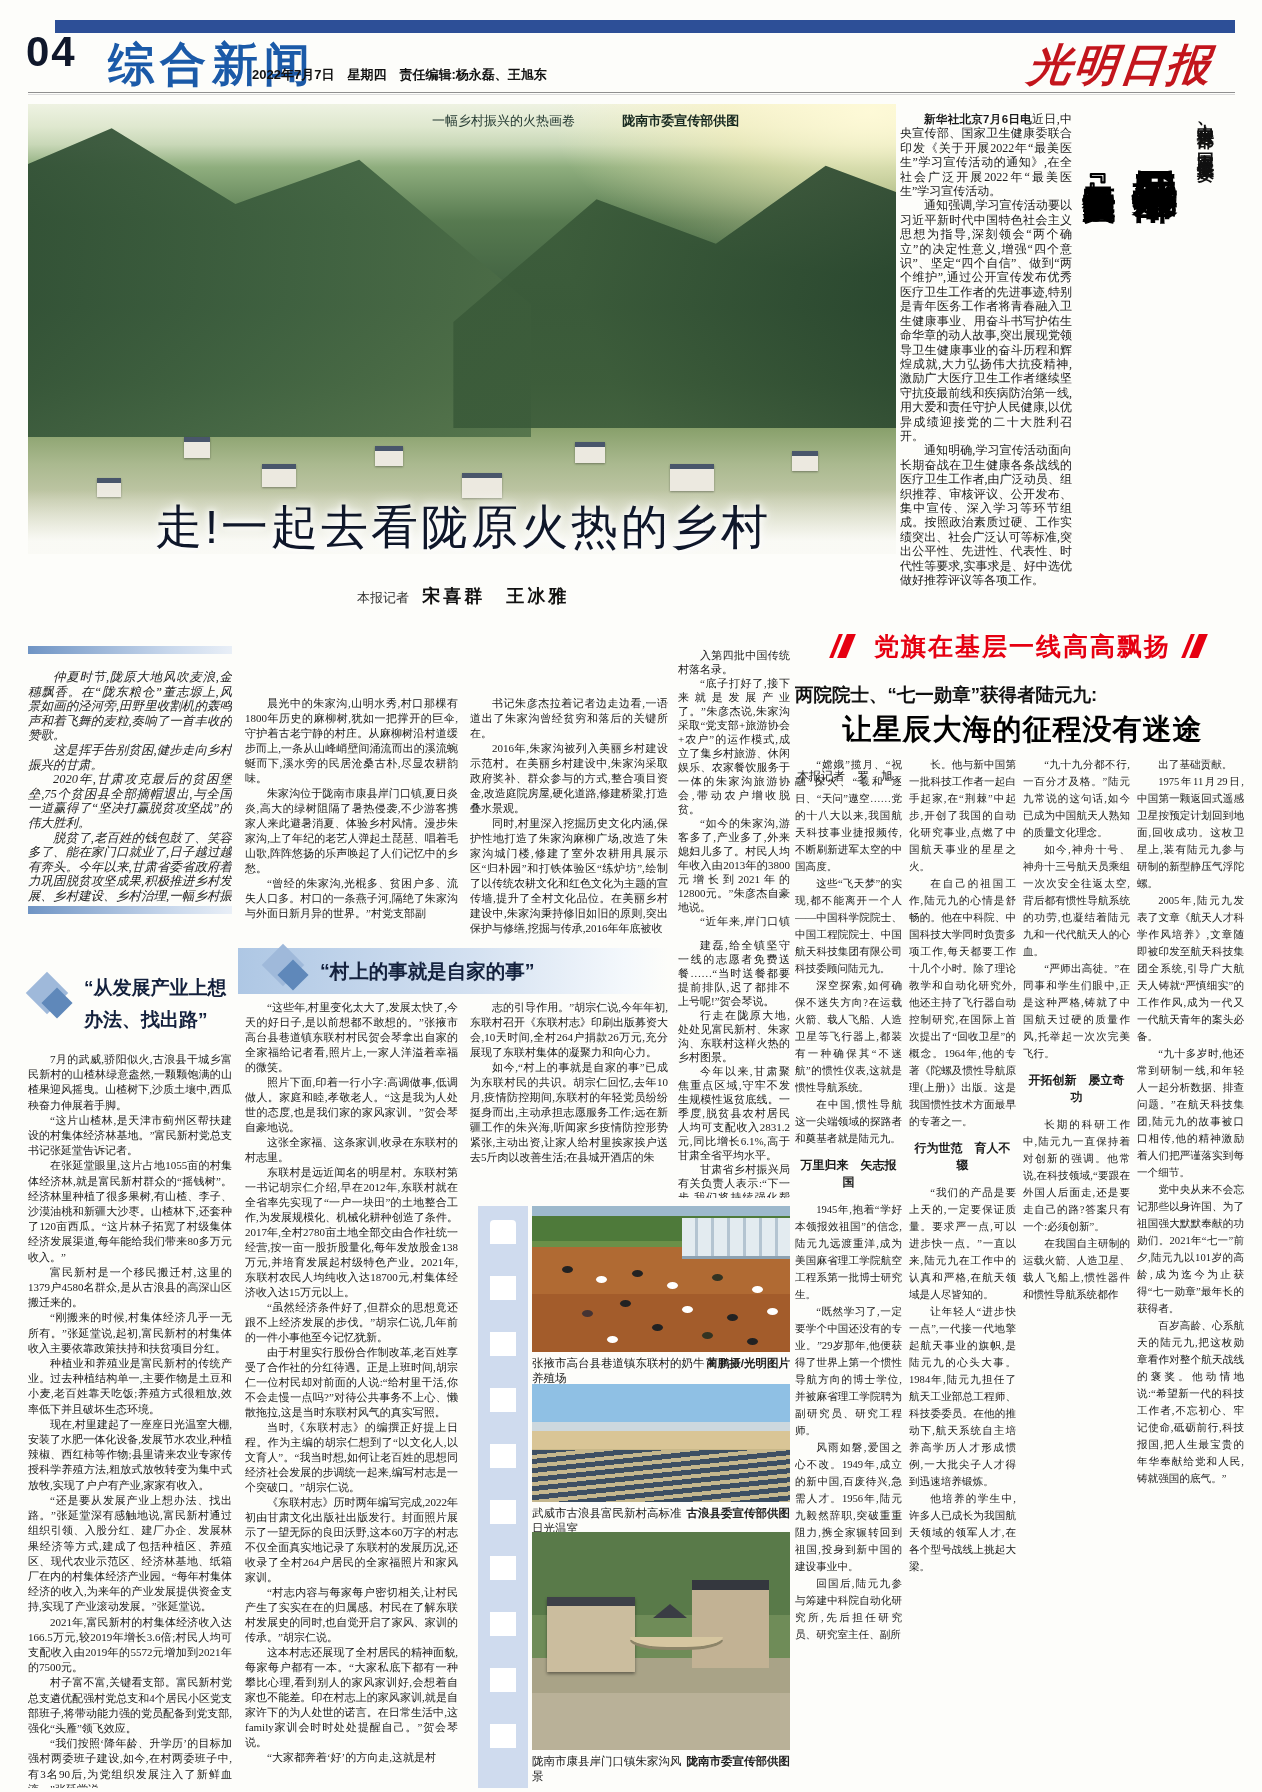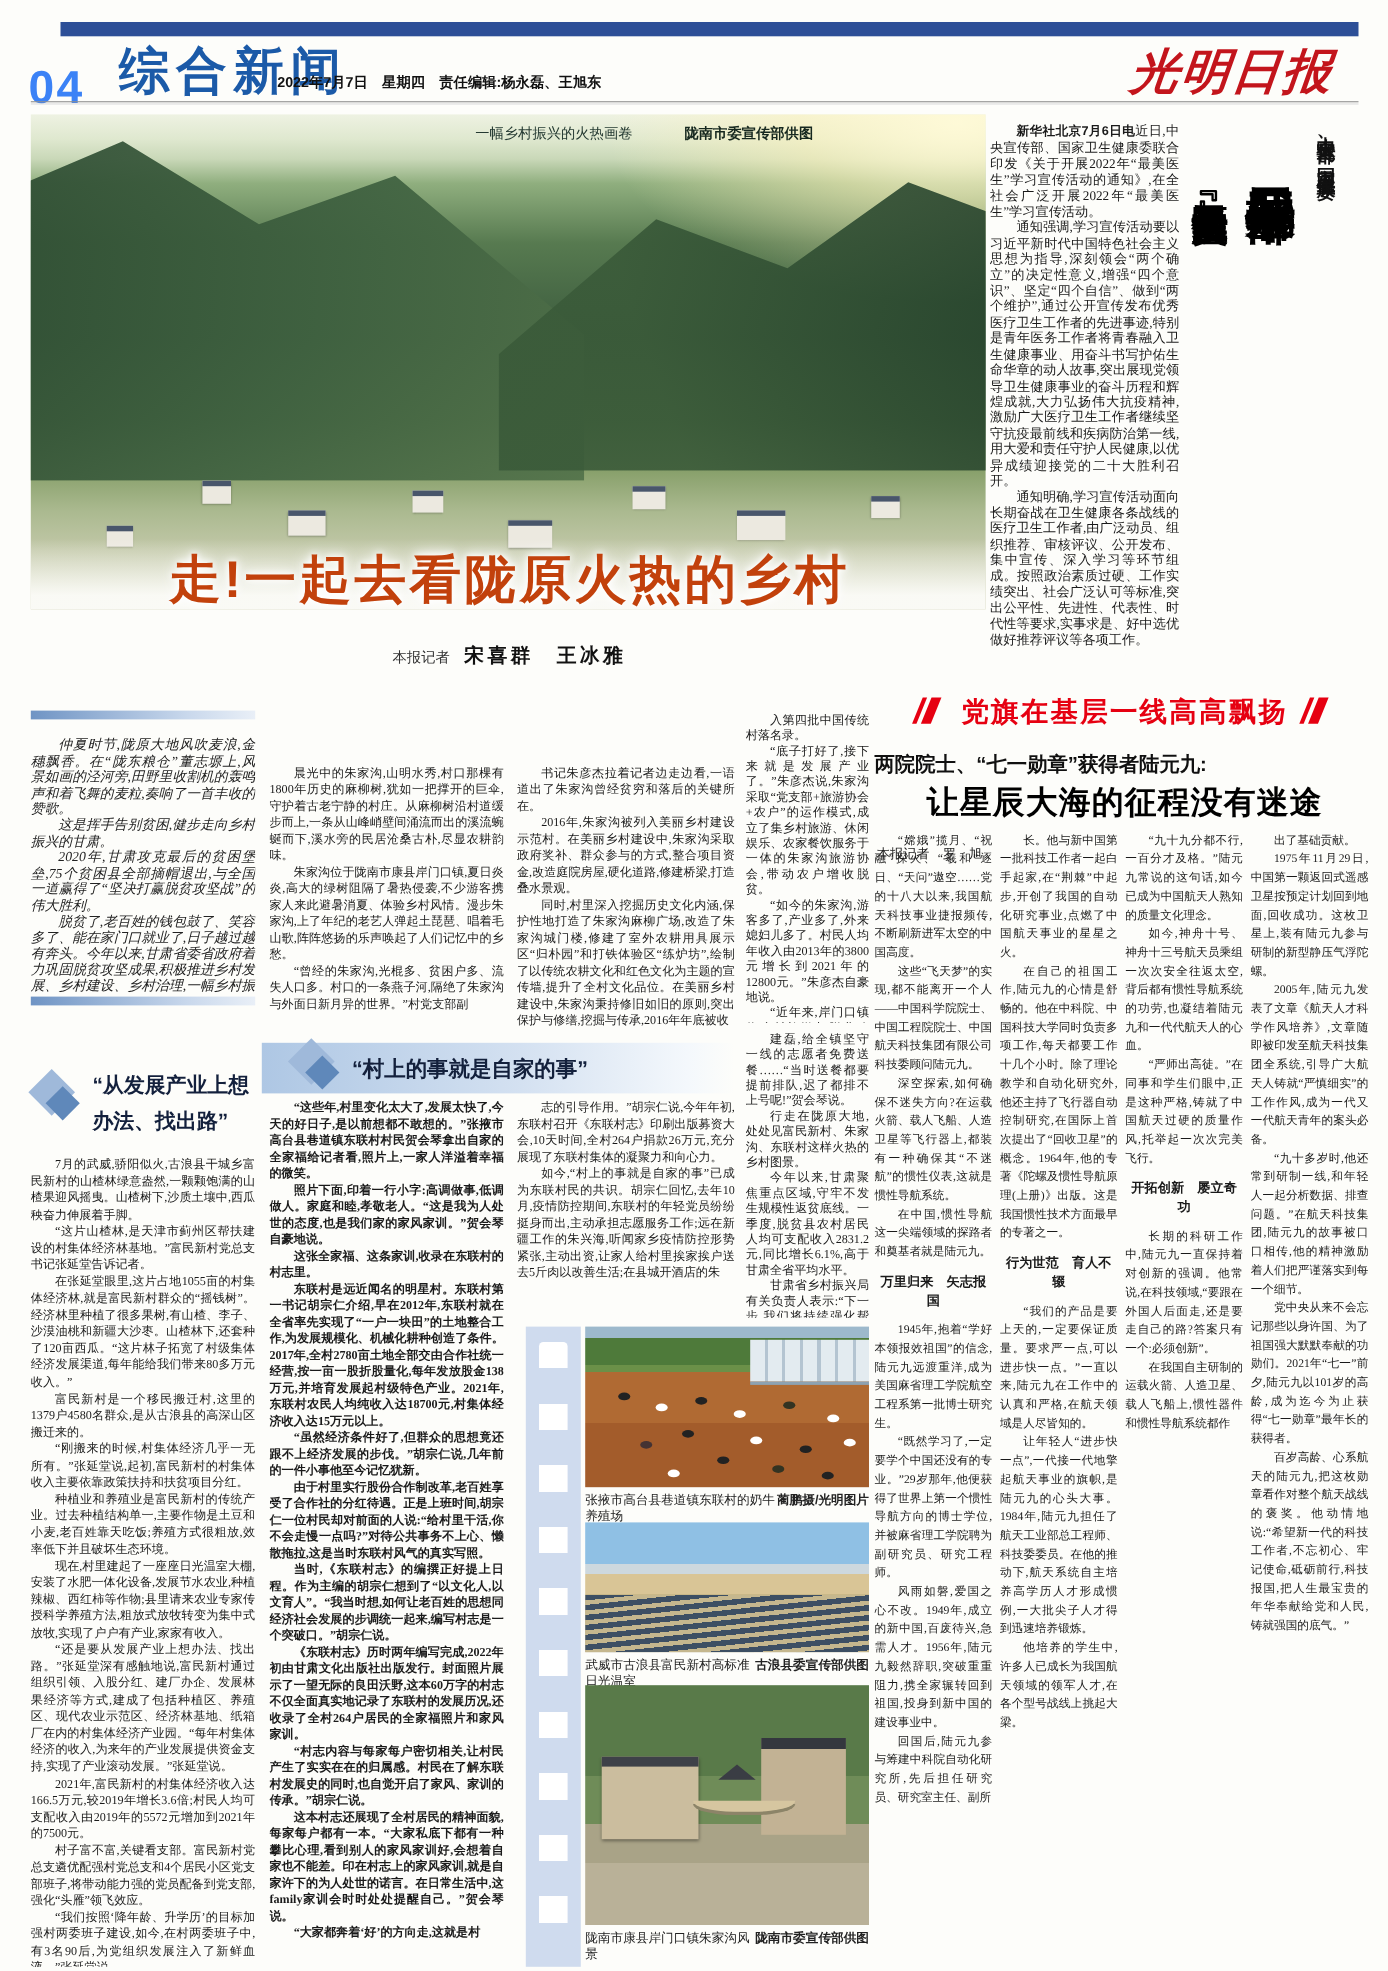--- a/index.html
+++ b/index.html
@@ -4,21 +4,21 @@
 <style>
   html,body{margin:0;padding:0;background:#e9e9e6;}
   #page{position:relative;width:1262px;height:1792px;background:#fdfdfa;overflow:hidden;
         font-family:"Liberation Serif","DejaVu Serif",serif;color:#1a1a1a;}
   .sans{font-family:"Liberation Sans","DejaVu Sans",sans-serif;}
   .abs{position:absolute;}
   .jcol{text-align:justify;overflow:hidden;}
   .jcol p, .para{margin:0;text-indent:2em;text-align:justify;}
   
   .topbar{left:55px;top:20px;width:1180px;height:13px;background:#2d4f97;}
-  .pageno{left:26px;top:56px;font-size:42px;font-weight:bold;color:#3b82f6;letter-spacing:2px;text-align:right;}
+  .pageno{left:26px;top:28px;font-size:42px;font-weight:bold;color:#0f172a;letter-spacing:2px;text-align:right;}
   .secname{left:108px;top:34px;font-size:46px;font-weight:900;color:#1b5aa8;letter-spacing:6px;}
   .dateline{left:252px;top:66px;font-size:13px;font-weight:bold;color:#111;}
   .masthead{left:1028px;top:36px;width:210px;font-size:44px;font-weight:900;color:#c3151c;
             font-style:italic;letter-spacing:2px;transform:skewX(-6deg);}
   .hrule{left:28px;top:92px;width:1207px;height:1px;background:#8f8f8f;}
   .hrule2{left:28px;top:94px;width:1207px;height:1px;background:#dcdcdc;}
   
   #bigphoto{left:28px;top:104px;width:868px;height:450px;overflow:hidden;
     background:linear-gradient(180deg,#eef2e2 0%,#dfe8cf 5%,#c9d8b8 9%,#8fae7e 14%,#577a50 26%,#3c5c3e 45%,#567548 62%,#88a06b 72%,#aab98f 80%,#c2c8a8 88%,#d5d6bd 100%);}
   .sunglow{position:absolute;left:55%;top:-12%;width:70%;height:55%;
@@ -28,21 +28,21 @@
     clip-path:polygon(0 100%,0 18%,22% 2%,45% 26%,68% 12%,100% 58%,100% 100%);opacity:.92;}
   .mtright{position:absolute;right:-4%;top:10%;width:55%;height:62%;
     background:linear-gradient(250deg,#24402b 0%,#3a5a39 70%);
     clip-path:polygon(0 62%,30% 18%,55% 34%,78% 6%,100% 20%,100% 100%,0 100%);opacity:.9;}
   .house{position:absolute;background:#ece9e0;border-top:5px solid #49566b;box-shadow:0 1px 2px rgba(0,0,0,.35);}
   .bigfade{position:absolute;left:0;bottom:0;width:100%;height:64px;
     background:linear-gradient(rgba(253,253,250,0),rgba(253,253,250,.92) 80%);}
   .photocap{top:112px;left:432px;font-size:13px;color:#253a32;}
   .photocap .credit{font-weight:bold;margin-left:44px;color:#16281f;font-family:"Liberation Sans",sans-serif;}
   
-  .mainhead{left:60px;top:496px;width:806px;text-align:center;font-size:47px;font-weight:700;color:#c2410c;
+  .mainhead{left:60px;top:496px;width:806px;text-align:center;font-size:47px;font-weight:400;color:#0f172a;
     letter-spacing:3px;text-shadow:0 0 6px #fff,0 0 10px #fff,0 0 16px #fff;}
   .mainby{left:60px;top:584px;width:806px;text-align:center;font-size:13px;color:#333;}
   .mainby b{font-size:18px;letter-spacing:3px;color:#111;margin-left:10px;}
   
   .lbar{left:28px;width:204px;height:8px;background:linear-gradient(90deg,#6f94c4,#c9d8ec 70%,#e9eff7);}
   .intro{left:28px;top:670px;width:204px;font-size:12.5px;line-height:14.6px;color:#222;font-style:italic;}
   .schead{font-weight:900;color:#13203c;font-family:"Liberation Sans",sans-serif;}
   .dmd{position:relative;float:left;width:50px;height:52px;margin-right:6px;}
   .dmd::before{content:"";position:absolute;left:4px;top:6px;width:30px;height:30px;background:#9fb9da;transform:rotate(45deg);}
   .dmd::after{content:"";position:absolute;left:18px;top:20px;width:22px;height:22px;background:#5f88ba;transform:rotate(45deg);}
@@ -156,21 +156,21 @@
       <p class="para">入第四批中国传统村落名录。</p>
       <p class="para">“底子打好了,接下来就是发展产业了。”朱彦杰说,朱家沟采取“党支部+旅游协会+农户”的运作模式,成立了集乡村旅游、休闲娱乐、农家餐饮服务于一体的朱家沟旅游协会,带动农户增收脱贫。</p>
       <p class="para">“如今的朱家沟,游客多了,产业多了,外来媳妇儿多了。村民人均年收入由2013年的3800元增长到2021年的12800元。”朱彦杰自豪地说。</p>
       <p class="para">“近年来,岸门口镇将乡村旅游与脱贫攻坚、乡村振兴有机结合,推动旅游与一二三产业融合发展。”镇党委副书记王中才说,乡村旅游把村民家门口的山水风光变成了增收致富的门路。</p>
     </div>
 
   <div class="abs secbar" style="left:238px;top:948px;width:430px;">
     <span class="dmd"></span>
     <span class="t schead">“村上的事就是自家的事”</span>
   </div>
-  <div class="abs mcol jcol" style="left:245px;top:1000px;width:213px;height:788px;font-weight:bold;">
+  <div class="abs mcol jcol" style="left:245px;top:1000px;width:213px;height:788px;">
       <p class="para">“这些年,村里变化太大了,发展太快了,今天的好日子,是以前想都不敢想的。”张掖市高台县巷道镇东联村村民贺会琴拿出自家的全家福给记者看,照片上,一家人洋溢着幸福的微笑。</p>
       <p class="para">照片下面,印着一行小字:高调做事,低调做人。家庭和睦,孝敬老人。“这是我为人处世的态度,也是我们家的家风家训。”贺会琴自豪地说。</p>
       <p class="para">这张全家福、这条家训,收录在东联村的村志里。</p>
       <p class="para">东联村是远近闻名的明星村。东联村第一书记胡宗仁介绍,早在2012年,东联村就在全省率先实现了“一户一块田”的土地整合工作,为发展规模化、机械化耕种创造了条件。2017年,全村2780亩土地全部交由合作社统一经营,按一亩一股折股量化,每年发放股金138万元,并培育发展起村级特色产业。2021年,东联村农民人均纯收入达18700元,村集体经济收入达15万元以上。</p>
       <p class="para">“虽然经济条件好了,但群众的思想竟还跟不上经济发展的步伐。”胡宗仁说,几年前的一件小事他至今记忆犹新。</p>
       <p class="para">由于村里实行股份合作制改革,老百姓享受了合作社的分红待遇。正是上班时间,胡宗仁一位村民却对前面的人说:“给村里干活,你不会走慢一点吗?”对待公共事务不上心、懒散拖拉,这是当时东联村风气的真实写照。</p>
       <p class="para">当时,《东联村志》的编撰正好提上日程。作为主编的胡宗仁想到了“以文化人,以文育人”。“我当时想,如何让老百姓的思想同经济社会发展的步调统一起来,编写村志是一个突破口。”胡宗仁说。</p>
       <p class="para">《东联村志》历时两年编写完成,2022年初由甘肃文化出版社出版发行。封面照片展示了一望无际的良田沃野,这本60万字的村志不仅全面真实地记录了东联村的发展历况,还收录了全村264户居民的全家福照片和家风家训。</p>
       <p class="para">“村志内容与每家每户密切相关,让村民产生了实实在在的归属感。村民在了解东联村发展史的同时,也自觉开启了家风、家训的传承。”胡宗仁说。</p>
       <p class="para">这本村志还展现了全村居民的精神面貌,每家每户都有一本。“大家私底下都有一种攀比心理,看到别人的家风家训好,会想着自家也不能差。印在村志上的家风家训,就是自家许下的为人处世的诺言。在日常生活中,这family家训会时时处处提醒自己。”贺会琴说。</p>

